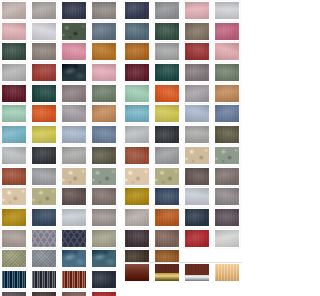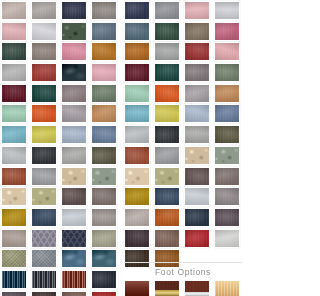--- a/index.html
+++ b/index.html
@@ -204,21 +204,20 @@
         <div class="swatch" title="chestnut-brown" style="background-color: rgb(124, 95, 85); background-image: radial-gradient(78% 88% at 37% 37%, rgba(255, 255, 255, 0.16) 0%, transparent 72%), linear-gradient(195deg, rgba(0, 0, 0, 0.16) 0%, rgba(0, 0, 0, 0) 42%, rgba(0, 0, 0, 0.13) 100%), repeating-linear-gradient(90deg, rgba(255, 255, 255, 0.05) 0px, rgba(255, 255, 255, 0.05) 1px, transparent 1px, transparent 2.6px), linear-gradient(rgb(124, 95, 85), rgb(124, 95, 85));"></div>
         <div class="swatch" title="scarlet-red" style="background-color: rgb(173, 33, 40); background-image: radial-gradient(78% 88% at 44% 44%, rgba(255, 255, 255, 0.16) 0%, transparent 72%), linear-gradient(162deg, rgba(0, 0, 0, 0.16) 0%, rgba(0, 0, 0, 0) 42%, rgba(0, 0, 0, 0.13) 100%), repeating-linear-gradient(90deg, rgba(255, 255, 255, 0.05) 0px, rgba(255, 255, 255, 0.05) 1px, transparent 1px, transparent 2.6px), linear-gradient(rgb(173, 33, 40), rgb(173, 33, 40));"></div>
         <div class="swatch" title="bone-white" style="background-color: rgb(211, 211, 209); background-image: radial-gradient(78% 88% at 51% 51%, rgba(255, 255, 255, 0.16) 0%, transparent 72%), linear-gradient(169deg, rgba(0, 0, 0, 0.16) 0%, rgba(0, 0, 0, 0) 42%, rgba(0, 0, 0, 0.13) 100%), repeating-linear-gradient(90deg, rgba(255, 255, 255, 0.05) 0px, rgba(255, 255, 255, 0.05) 1px, transparent 1px, transparent 2.6px), linear-gradient(rgb(211, 211, 209), rgb(211, 211, 209));"></div>
         <div class="swatch" title="bitter-chocolate" style="background-color: rgb(59, 46, 35); background-image: radial-gradient(78% 88% at 34% 36%, rgba(255, 255, 255, 0.16) 0%, transparent 72%), linear-gradient(176deg, rgba(0, 0, 0, 0.16) 0%, rgba(0, 0, 0, 0) 42%, rgba(0, 0, 0, 0.13) 100%), repeating-linear-gradient(90deg, rgba(255, 255, 255, 0.05) 0px, rgba(255, 255, 255, 0.05) 1px, transparent 1px, transparent 2.6px), linear-gradient(rgb(59, 46, 35), rgb(59, 46, 35));"></div>
         <div class="swatch" title="cognac-brown" style="background-color: rgb(145, 83, 27); background-image: radial-gradient(78% 88% at 41% 43%, rgba(255, 255, 255, 0.16) 0%, transparent 72%), linear-gradient(183deg, rgba(0, 0, 0, 0.16) 0%, rgba(0, 0, 0, 0) 42%, rgba(0, 0, 0, 0.13) 100%), repeating-linear-gradient(90deg, rgba(255, 255, 255, 0.05) 0px, rgba(255, 255, 255, 0.05) 1px, transparent 1px, transparent 2.6px), linear-gradient(rgb(145, 83, 27), rgb(145, 83, 27));"></div>
       </div>
   </div>
 
   <div class="divider-wrap">
     <div class="divider-rule"></div>
-    <div class="section-label">Foot Options</div>
     <div class="foot-grid">
         <div class="foot-swatch" title="dark-walnut-foot" style="background-color: rgb(110, 47, 35); background-image: linear-gradient(rgb(140, 77, 65) 0%, rgb(110, 47, 35) 40%, rgb(76, 13, 1) 100%), repeating-linear-gradient(90deg, rgba(0, 0, 0, 0.1) 0px, rgba(0, 0, 0, 0.1) 1px, transparent 1px, transparent 3.2px), linear-gradient(rgb(110, 47, 35), rgb(110, 47, 35));"></div>
         <div class="foot-swatch" title="brass-accent-foot" style="background-color: rgb(93, 42, 32); background-image: linear-gradient(transparent 0%, transparent 52%, rgb(184, 154, 63) 54%, rgb(232, 211, 138) 70%, rgb(141, 116, 40) 88%, rgb(90, 74, 24) 100%), repeating-linear-gradient(90deg, rgba(0, 0, 0, 0.1) 0px, rgba(0, 0, 0, 0.1) 1px, transparent 1px, transparent 3.2px), linear-gradient(rgb(93, 42, 32), rgb(93, 42, 32));"></div>
         <div class="foot-swatch" title="chrome-accent-foot" style="background-color: rgb(109, 46, 34); background-image: linear-gradient(transparent 0%, transparent 62%, rgb(201, 204, 206) 64%, rgb(241, 243, 244) 76%, rgb(154, 160, 163) 92%, rgb(110, 116, 120) 100%), repeating-linear-gradient(90deg, rgba(0, 0, 0, 0.1) 0px, rgba(0, 0, 0, 0.1) 1px, transparent 1px, transparent 3.2px), linear-gradient(rgb(109, 46, 34), rgb(109, 46, 34));"></div>
         <div class="foot-swatch" title="natural-oak-foot" style="background-color: rgb(227, 182, 119); background-image: repeating-linear-gradient(90deg, rgba(255, 255, 255, 0.3) 0px, rgba(255, 255, 255, 0.3) 1px, transparent 1px, transparent 3px), linear-gradient(rgb(240, 205, 149) 0%, rgb(223, 178, 114) 60%, rgb(200, 155, 92) 100%), repeating-linear-gradient(90deg, rgba(0, 0, 0, 0.1) 0px, rgba(0, 0, 0, 0.1) 1px, transparent 1px, transparent 3.2px), linear-gradient(rgb(227, 182, 119), rgb(227, 182, 119));"></div>
       </div>
   </div>
 
 </div>
 

